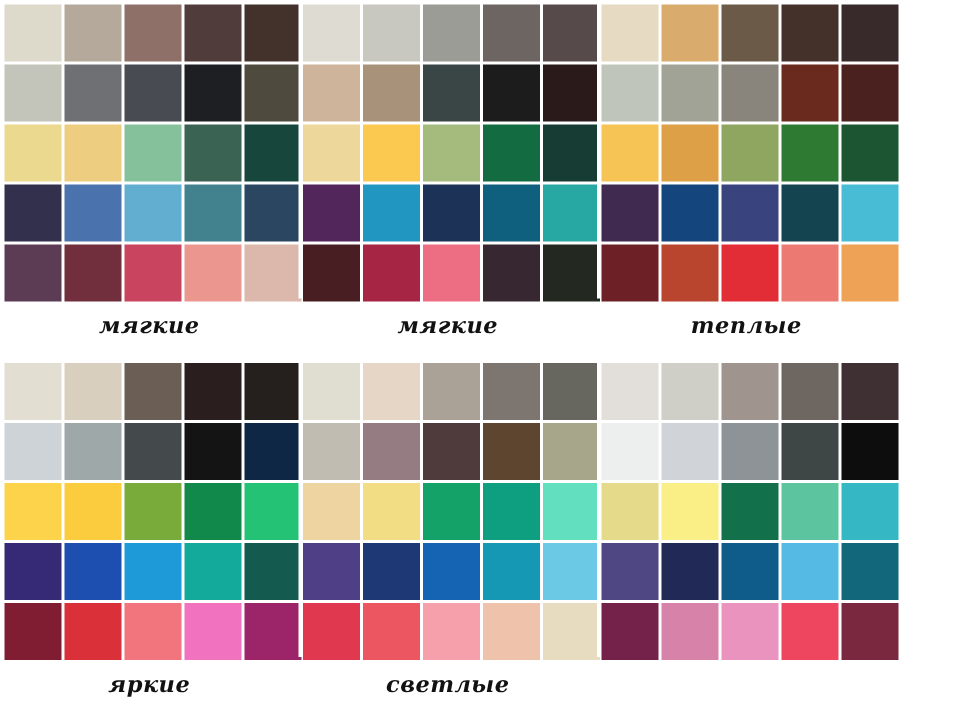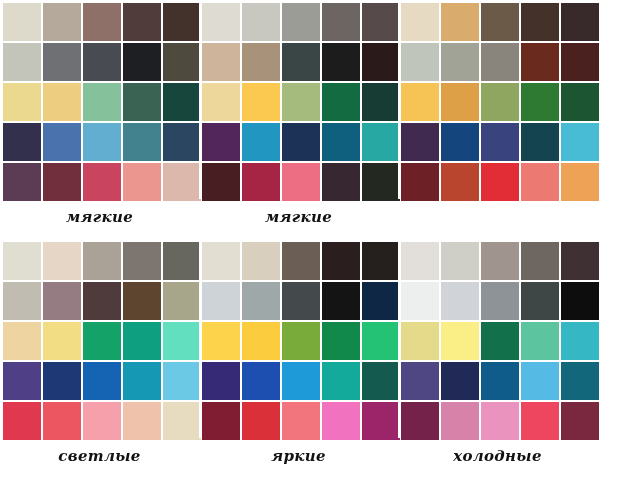--- a/index.html
+++ b/index.html
@@ -157,25 +157,57 @@
           <span class="swatch" title="#14457c" style="background-color: rgb(20, 69, 124);"></span>
           <span class="swatch" title="#39447e" style="background-color: rgb(57, 68, 126);"></span>
           <span class="swatch" title="#14444f" style="background-color: rgb(20, 68, 79);"></span>
           <span class="swatch" title="#48bcd4" style="background-color: rgb(72, 188, 212);"></span>
           <span class="swatch" title="#6d2127" style="background-color: rgb(109, 33, 39);"></span>
           <span class="swatch" title="#b9452f" style="background-color: rgb(185, 69, 47);"></span>
           <span class="swatch" title="#e22c36" style="background-color: rgb(226, 44, 54);"></span>
           <span class="swatch" title="#ed7a72" style="background-color: rgb(237, 122, 114);"></span>
           <span class="swatch" title="#eea256" style="background-color: rgb(238, 162, 86);"></span>
         </div>
+        <div class="card-label">теплые</div>
       </div>
 
     </div>
 
     <div class="palette-row">
+
+      <div class="palette-card">
+        <div class="swatch-grid">
+          <span class="swatch" title="#e2ded2" style="background-color: rgb(226, 222, 210);"></span>
+          <span class="swatch" title="#d9cfbe" style="background-color: rgb(217, 207, 190);"></span>
+          <span class="swatch" title="#6b5f55" style="background-color: rgb(107, 95, 85);"></span>
+          <span class="swatch" title="#2b1e1e" style="background-color: rgb(43, 30, 30);"></span>
+          <span class="swatch" title="#251f1e" style="background-color: rgb(37, 31, 30);"></span>
+          <span class="swatch" title="#ced3d7" style="background-color: rgb(206, 211, 215);"></span>
+          <span class="swatch" title="#9fa8a8" style="background-color: rgb(159, 168, 168);"></span>
+          <span class="swatch" title="#44494c" style="background-color: rgb(68, 73, 76);"></span>
+          <span class="swatch" title="#141414" style="background-color: rgb(20, 20, 20);"></span>
+          <span class="swatch" title="#0e2744" style="background-color: rgb(14, 39, 68);"></span>
+          <span class="swatch" title="#fcd34a" style="background-color: rgb(252, 211, 74);"></span>
+          <span class="swatch" title="#fbcc3e" style="background-color: rgb(251, 204, 62);"></span>
+          <span class="swatch" title="#79ab3a" style="background-color: rgb(121, 171, 58);"></span>
+          <span class="swatch" title="#10894a" style="background-color: rgb(16, 137, 74);"></span>
+          <span class="swatch" title="#23c274" style="background-color: rgb(35, 194, 116);"></span>
+          <span class="swatch" title="#362a76" style="background-color: rgb(54, 42, 118);"></span>
+          <span class="swatch" title="#1c4fb0" style="background-color: rgb(28, 79, 176);"></span>
+          <span class="swatch" title="#1d9ad7" style="background-color: rgb(29, 154, 215);"></span>
+          <span class="swatch" title="#14aa9b" style="background-color: rgb(20, 170, 155);"></span>
+          <span class="swatch" title="#155a4f" style="background-color: rgb(21, 90, 79);"></span>
+          <span class="swatch" title="#811d33" style="background-color: rgb(129, 29, 51);"></span>
+          <span class="swatch" title="#d9303a" style="background-color: rgb(217, 48, 58);"></span>
+          <span class="swatch" title="#f2747d" style="background-color: rgb(242, 116, 125);"></span>
+          <span class="swatch" title="#f173c0" style="background-color: rgb(241, 115, 192);"></span>
+          <span class="swatch" title="#9b2568" style="background-color: rgb(155, 37, 104);"></span>
+        </div>
+        <div class="card-label">яркие</div>
+      </div>
 
       <div class="palette-card">
         <div class="swatch-grid">
           <span class="swatch" title="#e0ddd1" style="background-color: rgb(224, 221, 209);"></span>
           <span class="swatch" title="#e6d6c5" style="background-color: rgb(230, 214, 197);"></span>
           <span class="swatch" title="#aaa296" style="background-color: rgb(170, 162, 150);"></span>
           <span class="swatch" title="#7d7670" style="background-color: rgb(125, 118, 112);"></span>
           <span class="swatch" title="#67665f" style="background-color: rgb(103, 102, 95);"></span>
           <span class="swatch" title="#c0bcb1" style="background-color: rgb(192, 188, 177);"></span>
           <span class="swatch" title="#957c82" style="background-color: rgb(149, 124, 130);"></span>
@@ -196,51 +228,20 @@
           <span class="swatch" title="#ec5660" style="background-color: rgb(236, 86, 96);"></span>
           <span class="swatch" title="#f6a0ac" style="background-color: rgb(246, 160, 172);"></span>
           <span class="swatch" title="#efc2ab" style="background-color: rgb(239, 194, 171);"></span>
           <span class="swatch" title="#e8dcc0" style="background-color: rgb(232, 220, 192);"></span>
         </div>
         <div class="card-label">светлые</div>
       </div>
 
       <div class="palette-card">
         <div class="swatch-grid">
-          <span class="swatch" title="#e2ded2" style="background-color: rgb(226, 222, 210);"></span>
-          <span class="swatch" title="#d9cfbe" style="background-color: rgb(217, 207, 190);"></span>
-          <span class="swatch" title="#6b5f55" style="background-color: rgb(107, 95, 85);"></span>
-          <span class="swatch" title="#2b1e1e" style="background-color: rgb(43, 30, 30);"></span>
-          <span class="swatch" title="#251f1e" style="background-color: rgb(37, 31, 30);"></span>
-          <span class="swatch" title="#ced3d7" style="background-color: rgb(206, 211, 215);"></span>
-          <span class="swatch" title="#9fa8a8" style="background-color: rgb(159, 168, 168);"></span>
-          <span class="swatch" title="#44494c" style="background-color: rgb(68, 73, 76);"></span>
-          <span class="swatch" title="#141414" style="background-color: rgb(20, 20, 20);"></span>
-          <span class="swatch" title="#0e2744" style="background-color: rgb(14, 39, 68);"></span>
-          <span class="swatch" title="#fcd34a" style="background-color: rgb(252, 211, 74);"></span>
-          <span class="swatch" title="#fbcc3e" style="background-color: rgb(251, 204, 62);"></span>
-          <span class="swatch" title="#79ab3a" style="background-color: rgb(121, 171, 58);"></span>
-          <span class="swatch" title="#10894a" style="background-color: rgb(16, 137, 74);"></span>
-          <span class="swatch" title="#23c274" style="background-color: rgb(35, 194, 116);"></span>
-          <span class="swatch" title="#362a76" style="background-color: rgb(54, 42, 118);"></span>
-          <span class="swatch" title="#1c4fb0" style="background-color: rgb(28, 79, 176);"></span>
-          <span class="swatch" title="#1d9ad7" style="background-color: rgb(29, 154, 215);"></span>
-          <span class="swatch" title="#14aa9b" style="background-color: rgb(20, 170, 155);"></span>
-          <span class="swatch" title="#155a4f" style="background-color: rgb(21, 90, 79);"></span>
-          <span class="swatch" title="#811d33" style="background-color: rgb(129, 29, 51);"></span>
-          <span class="swatch" title="#d9303a" style="background-color: rgb(217, 48, 58);"></span>
-          <span class="swatch" title="#f2747d" style="background-color: rgb(242, 116, 125);"></span>
-          <span class="swatch" title="#f173c0" style="background-color: rgb(241, 115, 192);"></span>
-          <span class="swatch" title="#9b2568" style="background-color: rgb(155, 37, 104);"></span>
-        </div>
-        <div class="card-label">яркие</div>
-      </div>
-
-      <div class="palette-card">
-        <div class="swatch-grid">
           <span class="swatch" title="#e2dfdb" style="background-color: rgb(226, 223, 219);"></span>
           <span class="swatch" title="#cfcec7" style="background-color: rgb(207, 206, 199);"></span>
           <span class="swatch" title="#a0958e" style="background-color: rgb(160, 149, 142);"></span>
           <span class="swatch" title="#6e6761" style="background-color: rgb(110, 103, 97);"></span>
           <span class="swatch" title="#3f3034" style="background-color: rgb(63, 48, 52);"></span>
           <span class="swatch" title="#edeeee" style="background-color: rgb(237, 238, 238);"></span>
           <span class="swatch" title="#d0d4d8" style="background-color: rgb(208, 212, 216);"></span>
           <span class="swatch" title="#8d9397" style="background-color: rgb(141, 147, 151);"></span>
           <span class="swatch" title="#3e4746" style="background-color: rgb(62, 71, 70);"></span>
           <span class="swatch" title="#0e0d0d" style="background-color: rgb(14, 13, 13);"></span>
@@ -253,19 +254,18 @@
           <span class="swatch" title="#212a56" style="background-color: rgb(33, 42, 86);"></span>
           <span class="swatch" title="#0f5b89" style="background-color: rgb(15, 91, 137);"></span>
           <span class="swatch" title="#55bae4" style="background-color: rgb(85, 186, 228);"></span>
           <span class="swatch" title="#12687a" style="background-color: rgb(18, 104, 122);"></span>
           <span class="swatch" title="#75224a" style="background-color: rgb(117, 34, 74);"></span>
           <span class="swatch" title="#d782a8" style="background-color: rgb(215, 130, 168);"></span>
           <span class="swatch" title="#eb93bf" style="background-color: rgb(235, 147, 191);"></span>
           <span class="swatch" title="#ee465f" style="background-color: rgb(238, 70, 95);"></span>
           <span class="swatch" title="#7a2840" style="background-color: rgb(122, 40, 64);"></span>
         </div>
-        <div class="card-label">холодные</div>
       </div>
 
     </div>
 
   </div>
 </div>
 
 </body></html>

